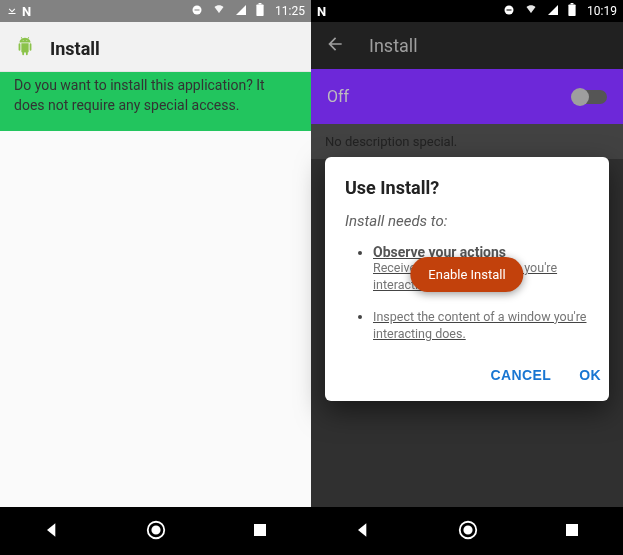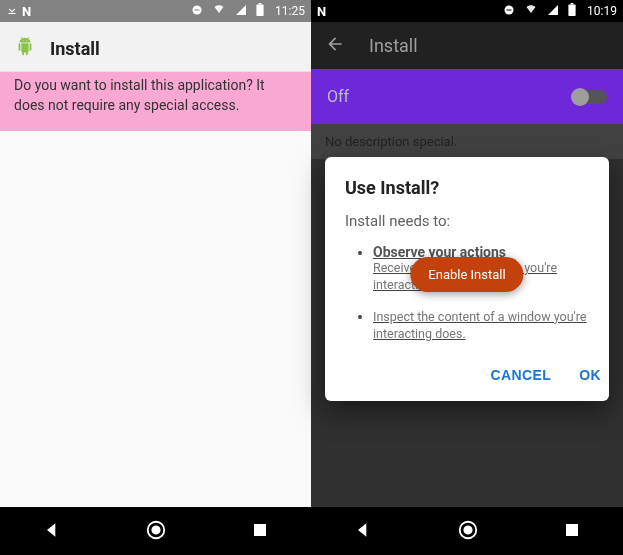--- a/index.html
+++ b/index.html
@@ -41,21 +41,21 @@
     background: #f2f2f2;
     padding: 14px 14px 10px 14px;
     display: flex;
     align-items: center;
     gap: 14px;
     border-bottom: 1px solid rgba(0,0,0,0.05);
   }
   .android-icon { color: #7cb342; }
   .appbar-title { font-size: 18px; font-weight: 700; color: #222; }
   .install-body {
-    background: #f9a8d4;
+    background: #22c55e;
     padding: 4px 14px 16px 14px;
     font-size: 14px;
     color: #333;
     line-height: 1.4;
   }
   .spacer { flex: 1; background: #fafafa; }
   .bottom-actions {
     display: flex;
     justify-content: flex-end;
     gap: 24px;
@@ -113,21 +113,21 @@
     padding: 12px 14px 0 14px;
   }
   .dialog {
     background: #fff;
     border-radius: 6px;
     box-shadow: 0 10px 28px rgba(0,0,0,0.5);
     padding: 20px 4px 10px 20px;
     position: relative;
   }
   .dialog-title { font-size: 18px; font-weight: 700; color: #222; margin-bottom: 14px; }
-  .dialog-sub { font-size: 15px; color: #616161; margin-bottom: 14px; }
+  .dialog-sub { font-size: 15px; color: #616161; margin-bottom: 14px; font-style: italic; }
   .perm-list { list-style: disc; padding-left: 28px; color: #444; text-decoration: underline; }
   .perm-list li { margin-bottom: 14px; }
   .perm-title { font-weight: 700; color: #555; font-size: 14px; }
   .perm-desc { font-size: 12.5px; color: #757575; line-height: 1.35; }
   .dialog-actions { display: flex; justify-content: flex-end; gap: 28px; padding: 10px 4px 8px 0; }
 
   .toast {
     position: absolute;
     left: 50%; transform: translateX(-50%);
     top: 100px;

